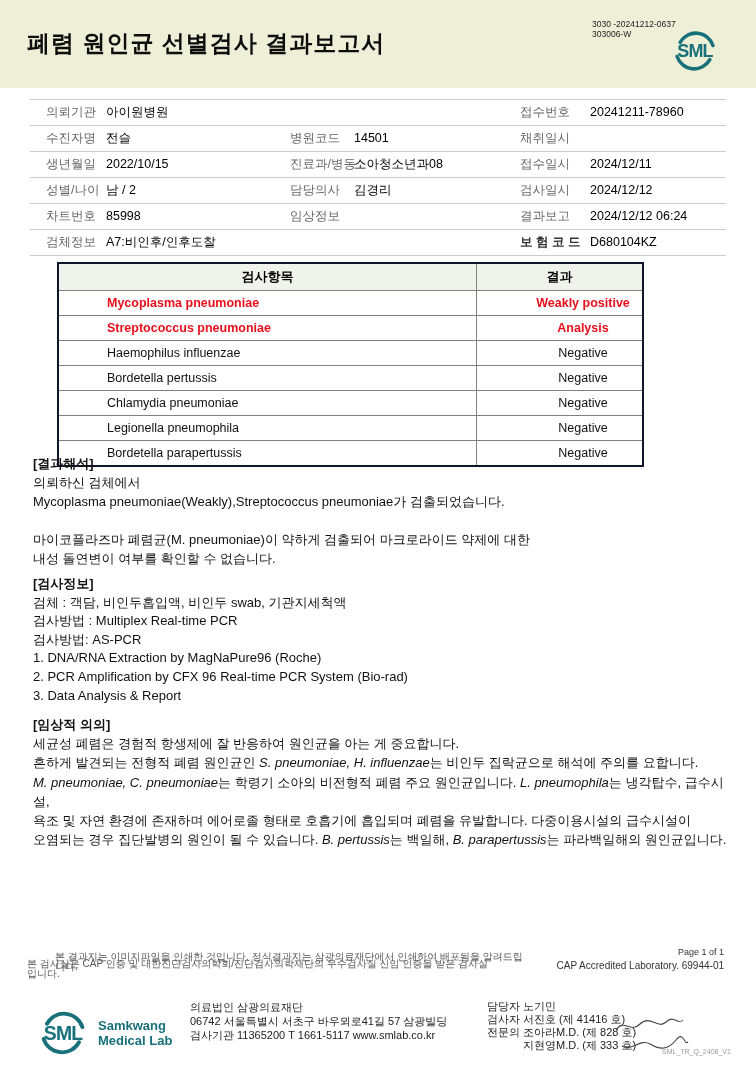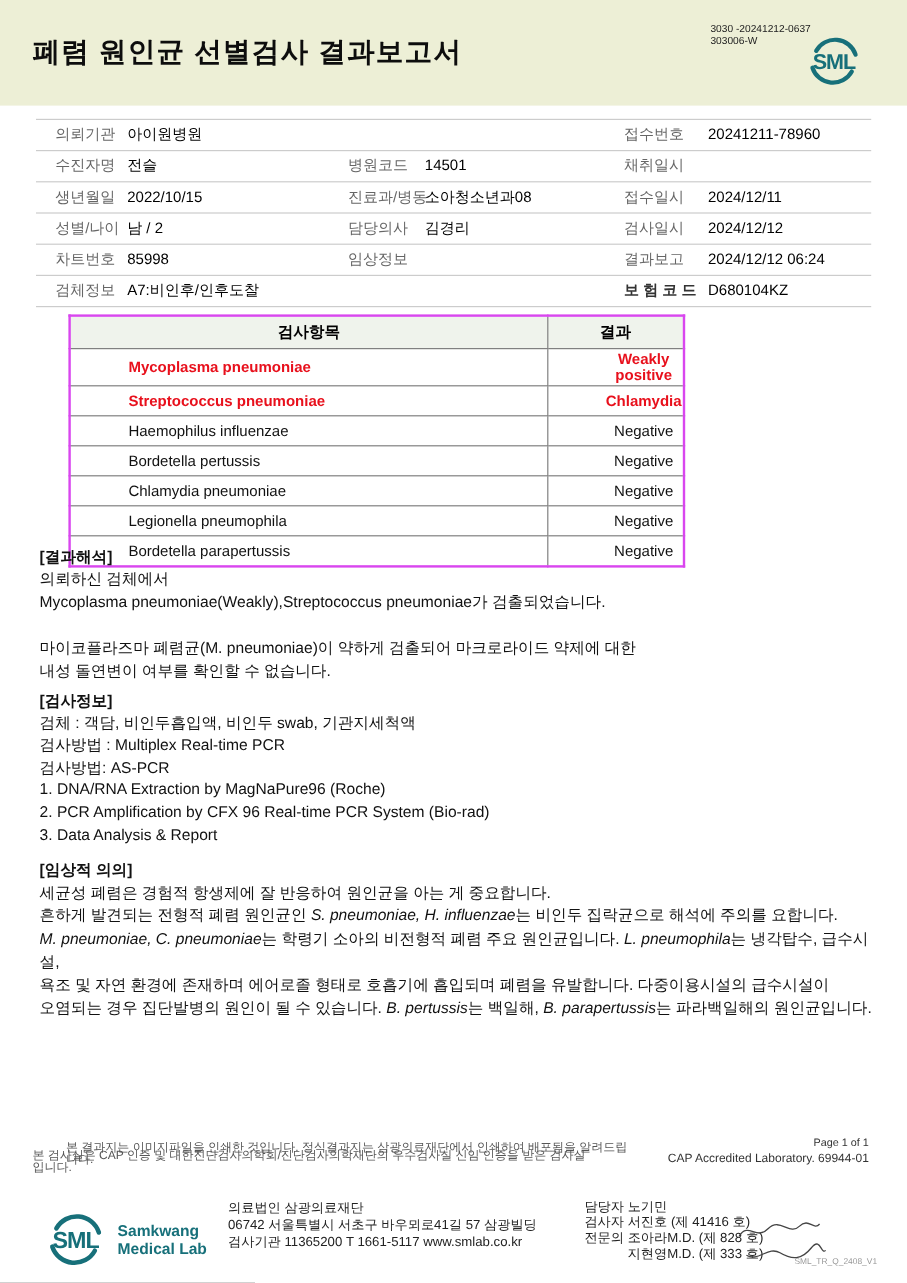--- a/index.html
+++ b/index.html
@@ -14,22 +14,22 @@
   .logo .arc{fill:none;stroke:#17707a;stroke-width:4.5;stroke-linecap:round;}
   .logo text{fill:#17707a;font-weight:bold;font-size:23px;font-family:"Liberation Sans","DejaVu Sans",sans-serif;letter-spacing:-1px;}
   
   .info{position:absolute;left:30px;top:99px;width:696px;border-top:1px solid #cccccc;}
   .irow{position:relative;height:25px;border-bottom:1px solid #cccccc;font-size:12.5px;line-height:25px;}
   .irow .lbl{position:absolute;color:#666;}
   .irow .val{position:absolute;color:#000;}
   .l1{left:16px;} .v1{left:76px;} .l2{left:260px;} .v2{left:324px;} .l3{left:490px;} .v3{left:560px;}
   .lbl.boldlbl{font-weight:bold;color:#333;}
   
-  table.results{position:absolute;left:57px;top:262px;width:514px;border-collapse:collapse;
-        font-size:12.5px;border:2px solid #d946ef;}
+  table.results{position:absolute;left:57px;top:262px;width:587px;border-collapse:collapse;
+        font-size:12.5px;border:2px solid #0f172a;}
   table.results th,table.results td{border:1px solid #808080;}
   table.results th{height:24px;background:#eff3ec;font-weight:bold;font-size:13px;text-align:center;color:#000;}
   table.results td{height:22px;padding-left:48px;}
   td.name{text-align:left;padding-left:14px;width:368px;}
   td.val{text-align:center;}
   tr.row-red td{color:#e8101c;font-weight:bold;}
   
   .section{position:absolute;left:33px;width:705px;font-size:13px;color:#111;}
   .section .hd{font-weight:bold;}
   #interp{top:454px;line-height:19px;}
@@ -126,21 +126,21 @@
         <th>결과</th>
       </tr>
     </thead>
     <tbody>
       <tr class="row-red">
         <td class="name">Mycoplasma pneumoniae</td>
         <td class="val">Weakly positive</td>
       </tr>
       <tr class="row-red">
         <td class="name">Streptococcus pneumoniae</td>
-        <td class="val">Chlamydia</td>
+        <td class="val">Analysis</td>
       </tr>
       <tr>
         <td class="name">Haemophilus influenzae</td>
         <td class="val">Negative</td>
       </tr>
       <tr>
         <td class="name">Bordetella pertussis</td>
         <td class="val">Negative</td>
       </tr>
       <tr>

